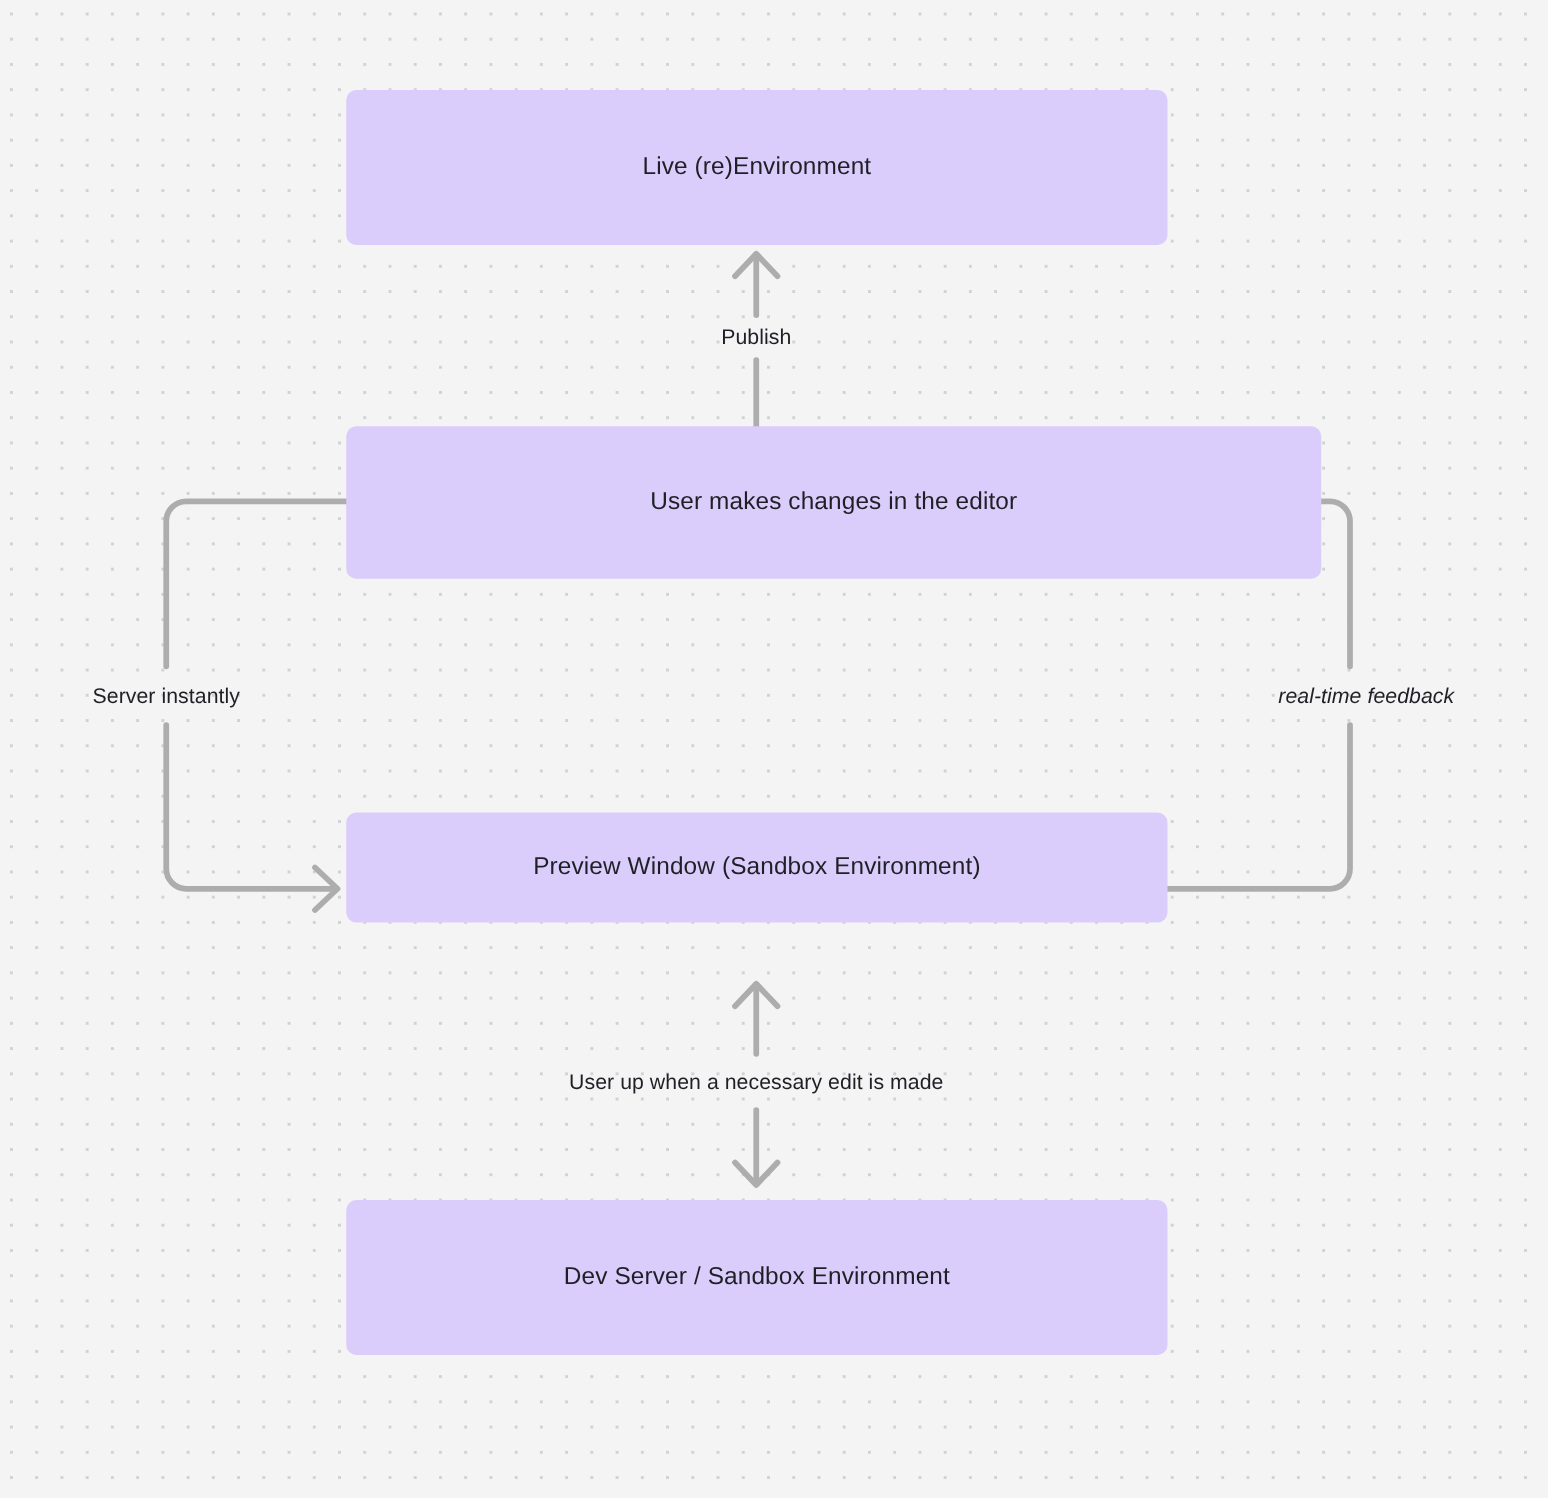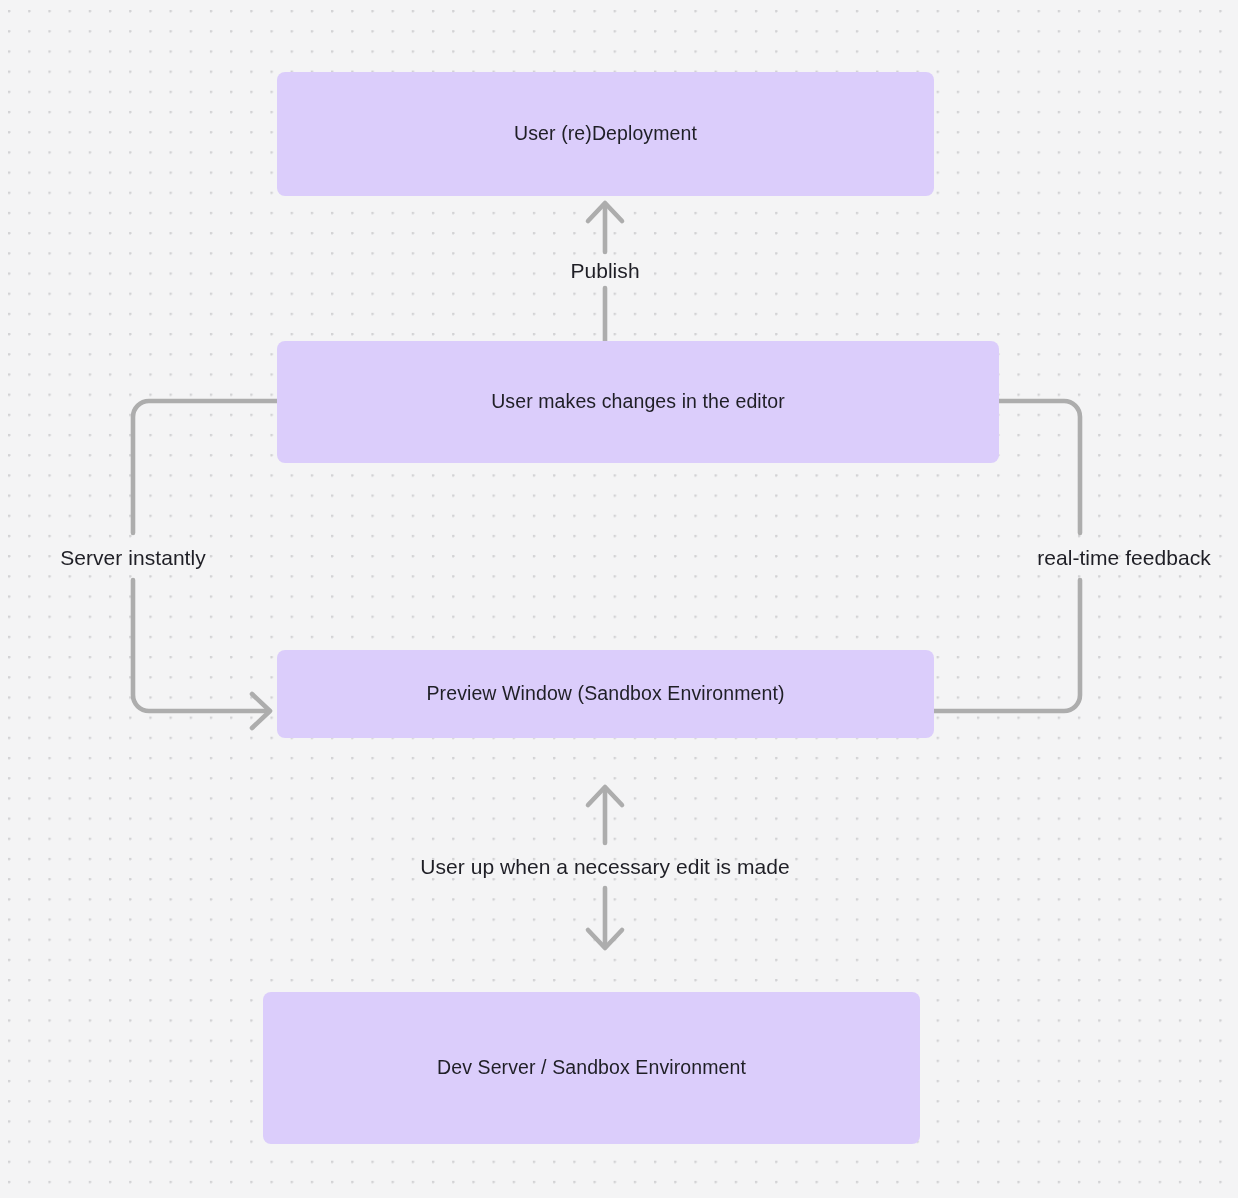--- a/index.html
+++ b/index.html
@@ -34,23 +34,23 @@
     justify-content: center;
     color: #1f1f26;
     font-size: 19.5px;
     letter-spacing: 0.1px;
     line-height: 1.3;
     text-align: center;
     user-select: none;
   }
 
   #node-deploy  { left: 277px; top: 72px;  width: 657px; height: 124px; }
-  #node-editor  { left: 277px; top: 341px; width: 722px; height: 122px; }
+  #node-editor  { left: 277px; top: 341px; width: 780px; height: 122px; }
   #node-preview { left: 277px; top: 650px; width: 657px; height: 88px; }
-  #node-dev     { left: 263px; top: 960px; width: 657px; height: 152px; margin-top: 32px; }
+  #node-dev     { left: 277px; top: 960px; width: 657px; height: 124px; }
 
   
   #edges {
     position: absolute;
     left: 0; top: 0;
     width: 1238px;
     height: 1198px;
     overflow: visible;
     pointer-events: none;
   }
@@ -59,33 +59,33 @@
     stroke: #adadad;
     stroke-width: 4.6;
     stroke-linecap: round;
     stroke-linejoin: round;
   }
 
   
   .edge-label {
     position: absolute;
     color: #1f1f26;
-    font-size: 21px;
+    font-size: 17px;
     letter-spacing: 0.05px;
     line-height: 1;
     white-space: nowrap;
     background: transparent;
     user-select: none;
   }
   .edge-label.center { transform: translate(-50%, -50%); }
 
   #label-publish   { left: 605px; top: 270px; }
   #label-spun      { left: 605px; top: 866px; }
   #label-updates   { left: 133px; top: 557px; }
-  #label-realtime  { left: 1124px; top: 557px; }
+  #label-realtime  { left: 1093px; top: 557px; font-style: italic; }
 </style>
 </head>
 <body>
 
 <div id="canvas">
 
   <svg id="edges" viewBox="0 0 1238 1198" width="1238" height="1198">
 
     <g>
       <line x1="605" y1="341" x2="605" y2="288"></line>
@@ -107,21 +107,21 @@
     </g>
 
     <g>
       <path d="M 934 711 L 1064 711 A 16 16 0 0 0 1080 695 L 1080 580"></path>
       <path d="M 1080 533 L 1080 417 A 16 16 0 0 0 1064 401 L 950 401"></path>
       <polyline points="967,384 949,401 967,418"></polyline>
     </g>
   </svg>
 
   <div class="node" id="node-deploy">
-    <span>User (re)Deployment</span>
+    <span>Live (re)Environment</span>
   </div>
 
   <div class="node" id="node-editor">
     <span>User makes changes in the editor</span>
   </div>
 
   <div class="node" id="node-preview">
     <span>Preview Window (Sandbox Environment)</span>
   </div>
 

